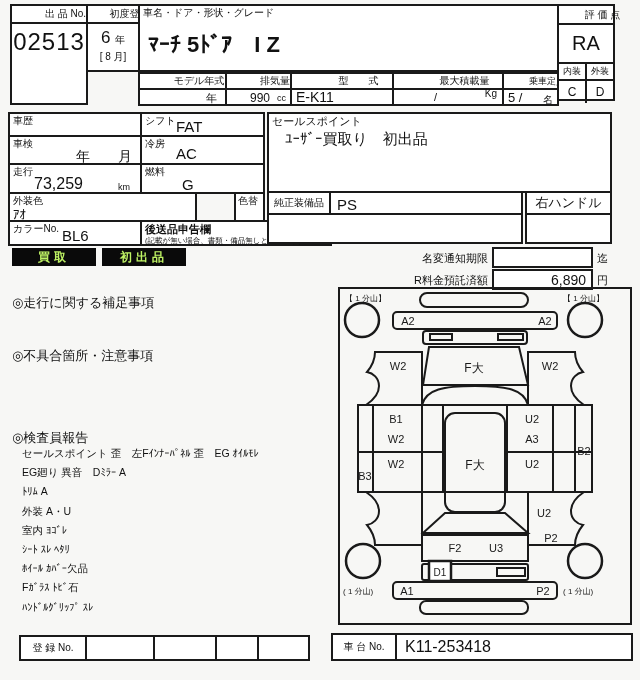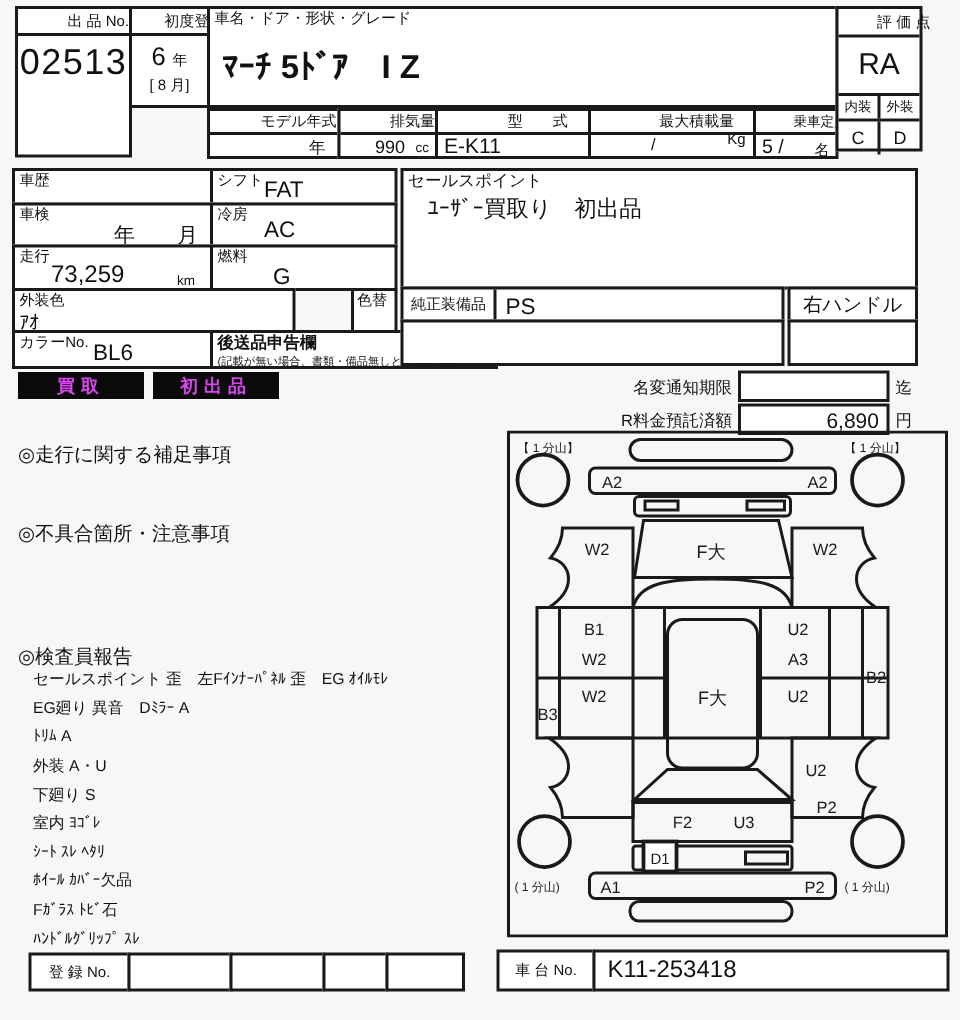--- a/index.html
+++ b/index.html
@@ -3,21 +3,21 @@
 <meta charset="utf-8">
 <style>
   html,body{margin:0;padding:0;}
   body{width:640px;height:680px;position:relative;background:#f7f7f5;
        font-family:"Liberation Sans","DejaVu Sans",sans-serif;color:#111;}
   .c{position:absolute;box-sizing:border-box;border:2px solid #1a1a1a;background:#fff;}
   .abs{position:absolute;box-sizing:border-box;}
   .hd{border-bottom:2px solid #1a1a1a;display:flex;align-items:center;justify-content:center;font-size:10px;white-space:nowrap;padding-left:33px;}
   .lab{position:absolute;top:1px;left:3px;font-size:10px;line-height:1.1;white-space:nowrap;}
   .val{position:absolute;font-size:14px;white-space:nowrap;}
-  .badge{position:absolute;background:#0a0a0a;color:#d946ef;font-size:12px;font-weight:bold;
+  .badge{position:absolute;background:#0a0a0a;color:#bef264;font-size:12px;font-weight:bold;
          display:flex;align-items:center;justify-content:center;letter-spacing:4px;}
   .sect{position:absolute;font-size:13px;white-space:nowrap;}
   .rep{font-size:10.5px;line-height:19.2px;white-space:nowrap;}
   .rlab{position:absolute;font-size:11px;text-align:right;white-space:nowrap;}
   svg text{font-family:"Liberation Sans","DejaVu Sans",sans-serif;fill:#1a1a1a;}
 </style>
 </head>
 <body>
 
 <div class="c" style="left:10px;top:4px;width:78px;height:101px;">
@@ -139,21 +139,20 @@
 <div class="abs" style="left:597px;top:273px;font-size:11px;">円</div>
 
 <div class="sect" style="left:12px;top:294px;">◎走行に関する補足事項</div>
 <div class="sect" style="left:12px;top:347px;">◎不具合箇所・注意事項</div>
 <div class="sect" style="left:12px;top:429px;">◎検査員報告</div>
 <div class="abs rep" style="left:22px;top:444px;">
   <div>セールスポイント 歪　左Fｲﾝﾅｰﾊﾟﾈﾙ 歪　EG ｵｲﾙﾓﾚ</div>
   <div>EG廻り 異音　Dﾐﾗｰ A</div>
   <div>ﾄﾘﾑ A</div>
   <div>外装 A・U</div>
-  <div>下廻り S</div>
   <div>室内 ﾖｺﾞﾚ</div>
   <div>ｼｰﾄ ｽﾚ ﾍﾀﾘ</div>
   <div>ﾎｲｰﾙ ｶﾊﾞｰ欠品</div>
   <div>Fｶﾞﾗｽ ﾄﾋﾞ石</div>
   <div>ﾊﾝﾄﾞﾙｸﾞﾘｯﾌﾟ ｽﾚ</div>
 </div>
 
 <svg class="abs" style="left:338px;top:287px;" width="294" height="338" viewBox="0 0 294 338">
   <g fill="none" stroke="#1a1a1a" stroke-width="2">
     <rect x="1" y="1" width="292" height="336"></rect>

